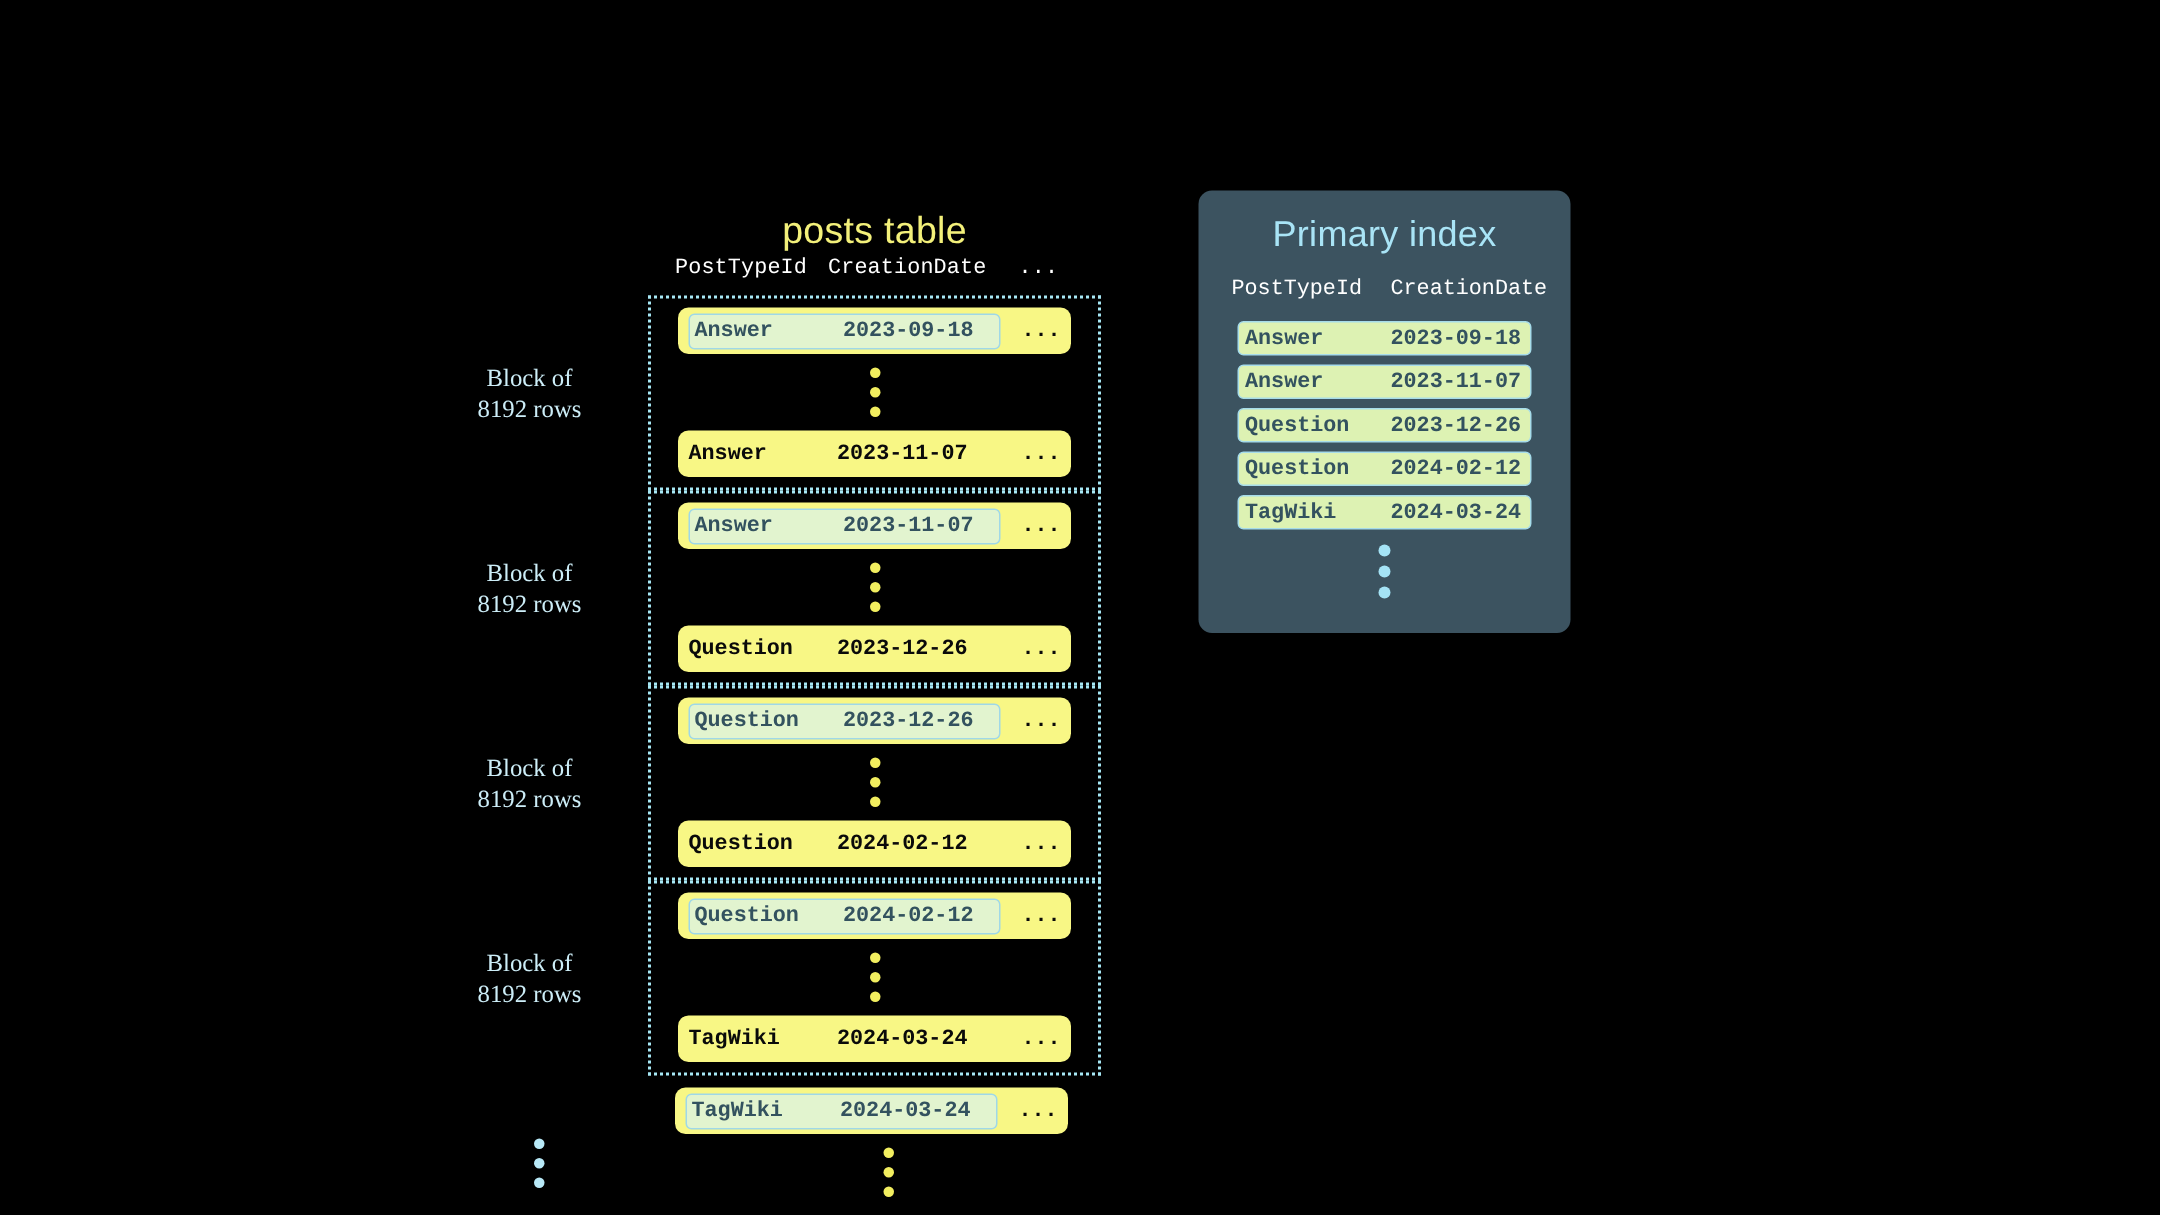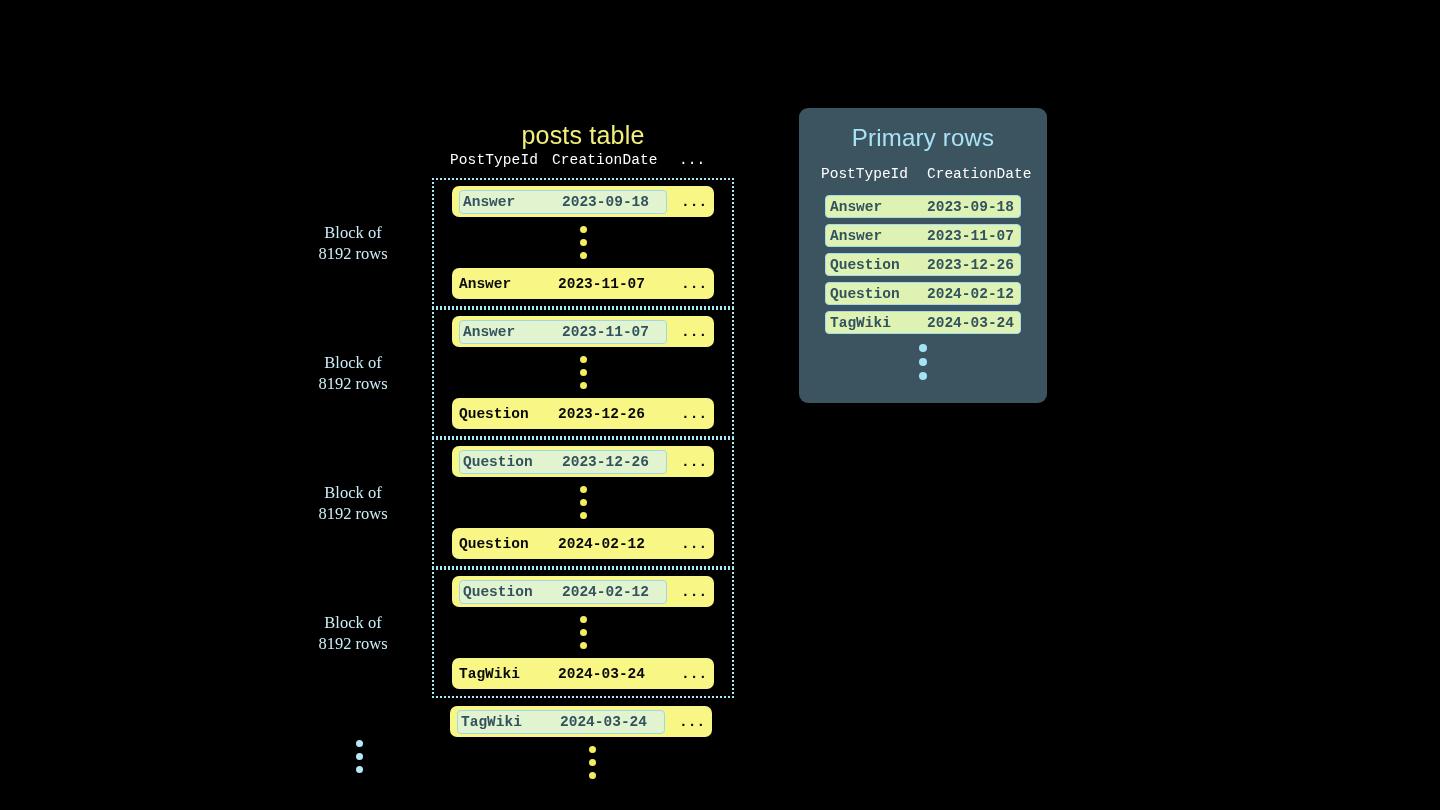--- a/index.html
+++ b/index.html
@@ -12,20 +12,21 @@
     height: 810px;
     position: relative;
     overflow: hidden;
     font-family: "Liberation Sans", sans-serif;
     -webkit-font-smoothing: antialiased;
   }
 
   .stage {
     position: absolute;
     inset: 0;
+    margin-top: 19px;
   }
 
   
   .posts-table {
     position: absolute;
     left: 432px;
     top: 118px;
     width: 302px;
   }
 
@@ -383,21 +384,21 @@
       <div class="vdots cyan tail-dots">
         <span class="dot"></span>
         <span class="dot"></span>
         <span class="dot"></span>
       </div>
     </div>
 
   </div>
 
   <div class="index-panel">
-    <div class="index-title">Primary rows</div>
+    <div class="index-title">Primary index</div>
 
     <div class="index-headers">
       <span class="ch ih-posttype">PostTypeId</span>
       <span class="ch ih-creation">CreationDate</span>
     </div>
 
     <div class="index-rows">
       <div class="index-row">
         <span class="cell cell-type">Answer</span>
         <span class="cell cell-date">2023-09-18</span>

